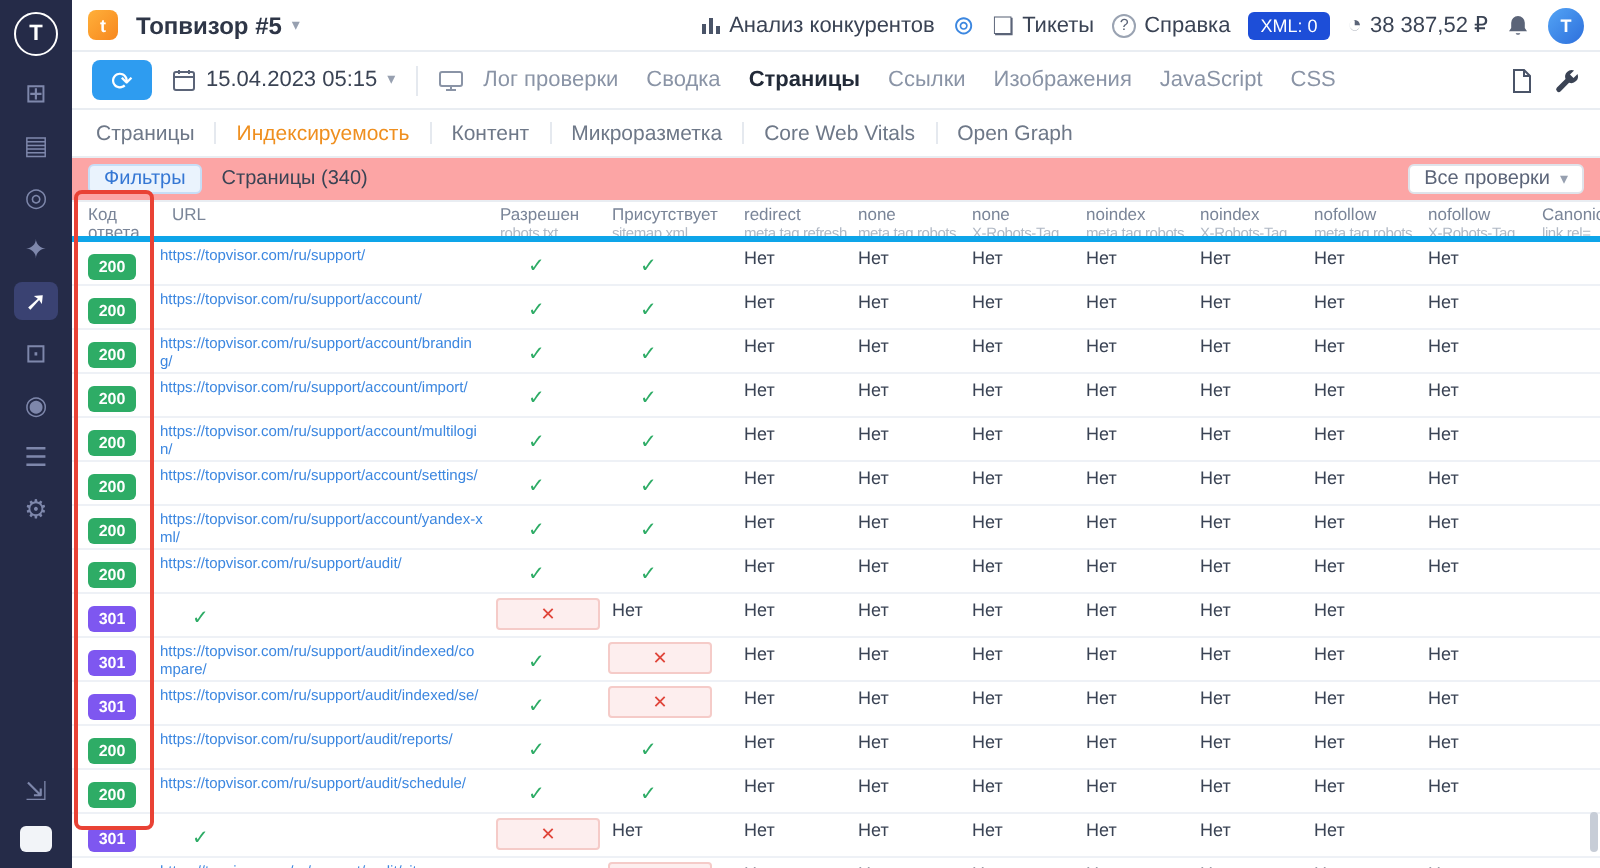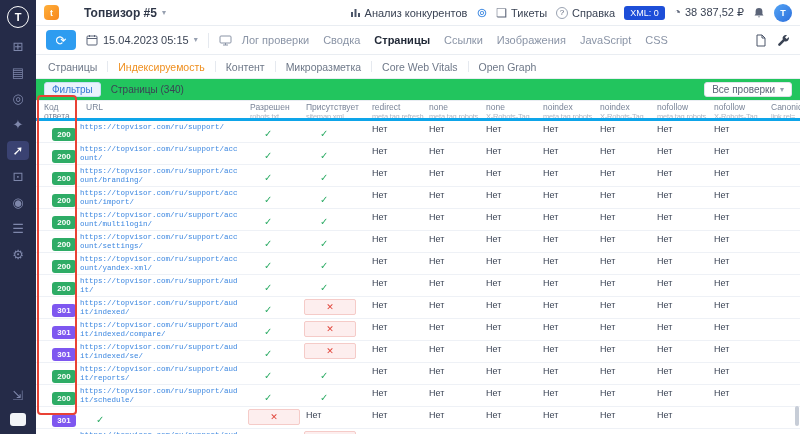--- a/index.html
+++ b/index.html
@@ -13,21 +13,21 @@
   .sicon{color:#7e87ab;font-size:13px;width:22px;height:19px;display:flex;align-items:center;justify-content:center;cursor:pointer;line-height:1;}
   .sicon.active{color:#fff;background:#3a4272;border-radius:4px;}
   .sbottom{margin-top:auto;display:flex;flex-direction:column;align-items:center;gap:8px;padding-bottom:8px;}
   .ssquare{width:16px;height:13px;background:#f2f4f8;border-radius:3px;cursor:pointer;}
 
   
   .main{margin-left:36px;height:100%;}
 
   header{height:25px;display:flex;align-items:center;padding:0 8px;gap:9px;border-bottom:1px solid #e9edf2;font-size:11px;color:#3a4354;background:#fff;}
   .applogo{width:15px;height:15px;border-radius:4px;background:linear-gradient(135deg,#ffb03a,#f7871e);display:inline-flex;align-items:center;justify-content:center;color:#fff;font-size:9px;font-weight:bold;flex:none;cursor:pointer;}
-  .project{display:flex;align-items:center;gap:5px;font-size:12px;font-weight:600;color:#2e3647;cursor:pointer;white-space:nowrap;margin-left:16px;}
+  .project{display:flex;align-items:center;gap:5px;font-size:12px;font-weight:600;color:#2e3647;cursor:pointer;white-space:nowrap;}
   .caret{color:#97a0b0;font-size:8px;line-height:1;}
   .hspacer{flex:1;}
   .hitem{display:flex;align-items:flex-start;gap:4px;cursor:pointer;white-space:nowrap;}
   .hicon{color:#5b6478;font-size:12px;line-height:1;display:inline-flex;align-items:center;}
   .hicon.blue{color:#3c87e0;font-size:13px;}
   .qcircle{width:12px;height:12px;border:1px solid #9aa3b2;border-radius:50%;font-size:8px;display:inline-flex;align-items:center;justify-content:center;color:#5b6478;box-sizing:border-box;}
   .xmlpill{background:#1d4ed8;color:#fff;font-size:9px;padding:2px 6px;border-radius:3px;cursor:pointer;white-space:nowrap;}
   .avatar{width:18px;height:18px;border-radius:50%;background:linear-gradient(135deg,#53a4f5,#2d6fdc);color:#fff;font-size:9px;display:inline-flex;align-items:center;justify-content:center;font-weight:bold;cursor:pointer;flex:none;}
 
   .toolbar{height:28px;display:flex;align-items:center;gap:10px;padding:0 10px;border-bottom:1px solid #e9edf2;background:#fff;}
@@ -38,43 +38,43 @@
   .rtab{cursor:pointer;white-space:nowrap;}
   .rtab.active{color:#222a38;font-weight:700;}
   .tspacer{flex:1;}
   .ticon{cursor:pointer;display:inline-flex;align-items:center;}
 
   .subtabs{height:23px;display:flex;align-items:center;padding:0 12px;border-bottom:1px solid #e9edf2;font-size:10.5px;color:#6e7888;gap:10px;background:#fff;}
   .stab{cursor:pointer;white-space:nowrap;}
   .stab.active{color:#ef8f1f;}
   .vsep{width:1px;height:11px;background:#e5e9ef;}
 
-  .filterbar{height:21px;background:#22c55e;display:flex;align-items:center;padding:0 8px;border-bottom:1px solid #e9edf2;font-size:10px;gap:10px;}
+  .filterbar{height:21px;background:#fca5a5;display:flex;align-items:center;padding:0 8px;border-bottom:1px solid #e9edf2;font-size:10px;gap:10px;}
   .filterpill{color:#3577d4;background:#eaf3fd;border:1px solid #c7def7;border-radius:3px;padding:1px 7px;cursor:pointer;white-space:nowrap;}
   .pagescount{color:#3a4354;white-space:nowrap;}
   .fspacer{flex:1;}
   .checksdd{background:#fff;border:1px solid #dfe3ea;border-radius:3px;padding:1px 7px;color:#5b6478;display:flex;gap:5px;align-items:center;cursor:pointer;white-space:nowrap;}
 
   
   .grid{display:grid;grid-template-columns:42px 168px 56px 66px repeat(7,57px) minmax(0,1fr);}
   .thead{border-bottom:3px solid #0ea5e9;height:20px;box-sizing:border-box;padding-top:2px;background:#fff;}
   .th{padding-left:4px;overflow:hidden;}
   .tht{font-size:8.5px;color:#7a8598;line-height:9px;white-space:nowrap;}
   .th.c0 .tht{white-space:normal;padding-left:4px;}
   .ths{font-size:7.5px;color:#b0b8c4;line-height:9px;white-space:nowrap;letter-spacing:-0.2px;}
   .th.c1{padding-left:8px;}
 
   .tr{border-bottom:1px solid #eef1f6;min-height:18px;box-sizing:border-box;align-items:start;}
   .td{padding:2px 3px 1px 4px;overflow:hidden;}
-  .td.c0{padding-left:16px;}
+  .td.c0{padding-left:8px;}
   .badge{display:inline-block;min-width:24px;text-align:center;border-radius:3px;color:#fff;font-size:8px;font-weight:bold;padding:2px 0;line-height:9px;margin-top:1px;}
   .badge.green{background:var(--green,#2eac66);}
   .badge.purple{background:var(--purple,#7e57f0);}
   .td.c1{padding-left:2px;padding-right:4px;}
-  .td.c1 a{font-size:7.5px;color:#3c87e0;text-decoration:none;line-height:9px;word-break:break-all;display:block;font-family:Liberation Mono, monospace;}
+  .td.c1 a{font-size:7.5px;color:#3c87e0;text-decoration:none;line-height:9px;word-break:break-all;display:block;}
   .cmark{padding-left:0;}
   .check{color:var(--green,#2eac66);font-size:10px;font-weight:bold;line-height:13px;margin-left:18px;display:inline-block;}
   .crossbox{display:flex;align-items:center;justify-content:center;width:52px;height:16px;background:#fdeeee;border:1px solid #f5cbc8;border-radius:2px;margin-left:2px;box-sizing:border-box;}
   .cross{color:var(--red,#e0453a);font-size:9px;font-weight:bold;line-height:1;}
   .cnet{font-size:9px;color:#3a4354;padding-top:3px;}
 
   
   .annotation{position:absolute;left:37px;top:95px;width:40px;height:320px;border:2px solid #e94235;border-radius:4px;pointer-events:none;z-index:6;box-sizing:border-box;}
   .vthumb{position:absolute;right:1px;bottom:8px;width:4px;height:20px;background:#c7cdd7;border-radius:2px;z-index:7;cursor:pointer;}
 </style>
@@ -386,23 +386,20 @@
             <div class="td cnet">Нет</div>
             <div class="td cnet">Нет</div>
             <div class="td cnet">Нет</div>
             <div class="td cnet">Нет</div>
             <div class="td cnet">Нет</div>
             <div class="td cnet">Нет</div>
             <div class="td clast"></div>
           </div>
           <div class="tr grid">
             <div class="td c0"><span class="badge purple">301</span></div>
-            <div class="td c1">
-              <a href="#">https://topvisor.com/ru/support/audit/indexed/</a>
-            </div>
             <div class="td cmark"><span class="check">✓</span></div>
             <div class="td cmark">
               <span class="crossbox">
                 <span class="cross">✕</span>
               </span>
             </div>
             <div class="td cnet">Нет</div>
             <div class="td cnet">Нет</div>
             <div class="td cnet">Нет</div>
             <div class="td cnet">Нет</div>

